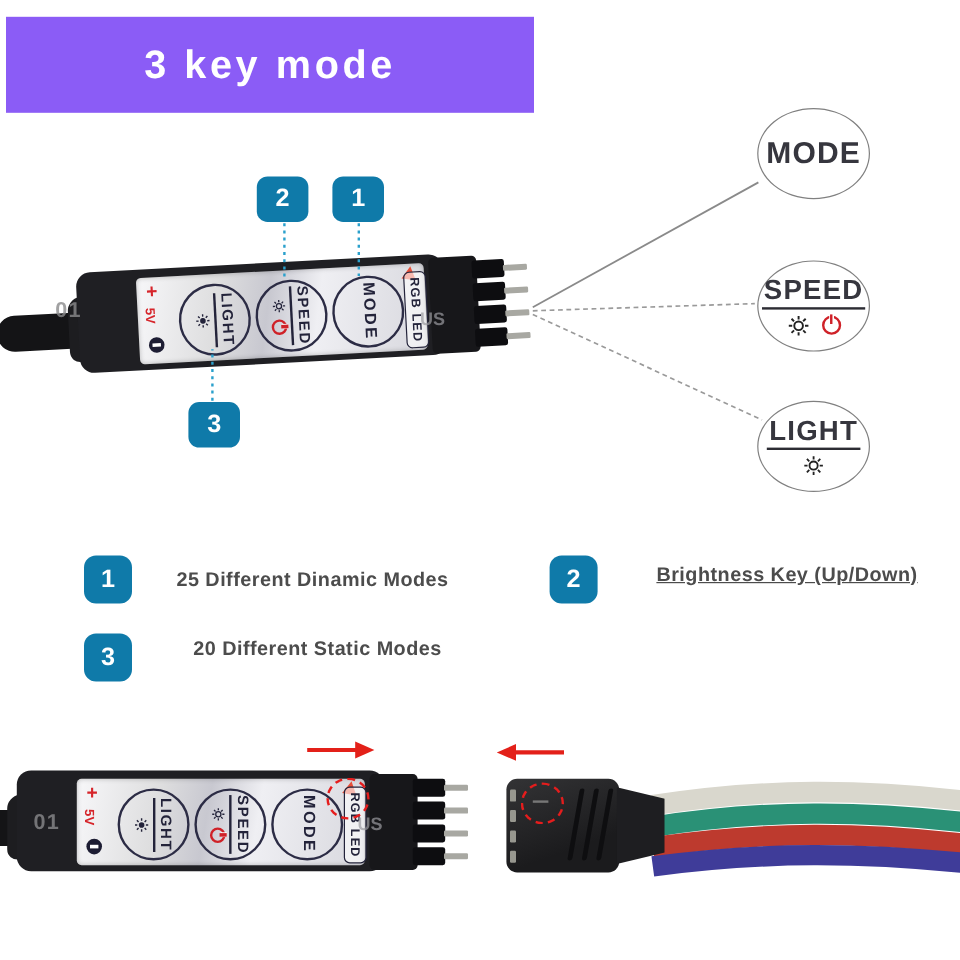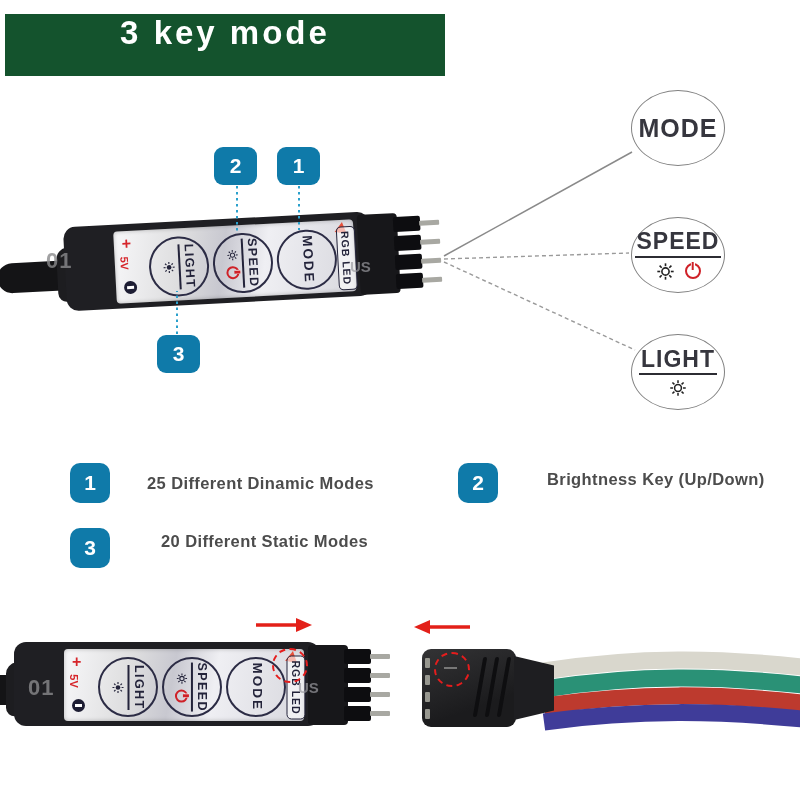--- a/index.html
+++ b/index.html
@@ -1,20 +1,20 @@
 <!DOCTYPE html>
 <html><head>
 <meta charset="utf-8">
 <style>
   html,body{margin:0;padding:0;background:#fff;}
   #page{position:relative;width:800px;height:800px;background:#fff;overflow:hidden;
         font-family:"Liberation Sans",sans-serif;}
   
-  .banner{position:absolute;left:5px;top:14px;width:440px;height:62px;background:#14532d;
-          display:flex;justify-content:center;z-index:3;}
+  .banner{position:absolute;left:5px;top:14px;width:440px;height:80px;background:#8b5cf6;
+          display:flex;align-items:center;justify-content:center;z-index:3;}
   .banner span{color:#fff;font-size:33px;font-weight:bold;letter-spacing:3px;}
   
   .svg-back{position:absolute;left:0;top:0;z-index:1;}
   .svg-front{position:absolute;left:0;top:0;z-index:4;pointer-events:none;}
   
   .badge{position:absolute;background:#0F7AA9;border-radius:9px;color:#fff;font-weight:bold;
          display:flex;align-items:center;justify-content:center;z-index:5;}
   .badge.call{width:43px;height:38px;font-size:21px;}
   .badge.leg{width:40px;height:40px;font-size:21px;border-radius:10px;}
   
@@ -45,21 +45,21 @@
            border-radius:5px;font-size:10.5px;font-weight:bold;color:#23233A;display:flex;align-items:center;
            justify-content:center;letter-spacing:1px;transform:rotate(90deg);background:rgba(255,255,255,.6);}
   .housing{position:absolute;left:352px;top:8px;width:40px;height:80px;background:#17171a;border-radius:4px;}
   .teeth i{position:absolute;left:388px;width:27px;height:15px;background:#0d0d10;border-radius:2px;}
   .teeth i:nth-child(1){top:12px;} .teeth i:nth-child(2){top:31px;}
   .teeth i:nth-child(3){top:50px;} .teeth i:nth-child(4){top:69px;}
   .pins i{position:absolute;left:414px;width:20px;height:5px;background:#a8a8a2;border-radius:1px;}
   .pins i:nth-child(1){top:17px;} .pins i:nth-child(2){top:36px;}
   .pins i:nth-child(3){top:55px;} .pins i:nth-child(4){top:74px;}
   .wm{position:absolute;font-weight:bold;z-index:3;}
-  .wm-01{color:#8a8a8c;opacity:.8;font-size:22px;letter-spacing:1px;}
+  .wm-01{color:#8a8a8c;opacity:.8;font-size:18px;letter-spacing:1px;}
   .wm-us{color:#9b9ba0;opacity:.7;font-size:15px;}
   
   .kc{position:absolute;left:631px;width:92px;height:74px;border:1.6px solid #808080;border-radius:50%;
       background:#fff;display:flex;flex-direction:column;align-items:center;justify-content:center;z-index:2;}
   .kc-mode{top:90px;} .kc-speed{top:217px;} .kc-light{top:334px;}
   .kc-label{font-size:23px;font-weight:bold;color:#36363e;letter-spacing:1px;line-height:1.05;}
   .kc-mode .kc-label{font-size:25px;}
   .kc-label.u2{border-bottom:2.5px solid #2c2c33;padding:0 2px 2px;}
   .kc-icons{display:flex;gap:10px;margin-top:4px;align-items:center;}
   
@@ -232,21 +232,21 @@
   </div>
 
   <div class="badge leg" style="left:70px;top:463px;">
       <span>1</span>
     </div>
   <div class="leg-text" style="left:147px;top:474px;">25 Different Dinamic Modes</div>
 
   <div class="badge leg" style="left:458px;top:463px;">
       <span>2</span>
     </div>
-  <div class="leg-text" style="left:547px;top:466px;line-height:27px;">
+  <div class="leg-text" style="left:547px;top:466px;line-height:27px;text-decoration:underline;">
     <div>Brightness Key (Up/Down)</div>
   </div>
 
   <div class="badge leg" style="left:70px;top:528px;">
       <span>3</span>
     </div>
   <div class="leg-text" style="left:161px;top:532px;">20 Different Static Modes</div>
 
   <div class="device" style="left:-44px;top:637px;">
     <div class="cable"></div>

